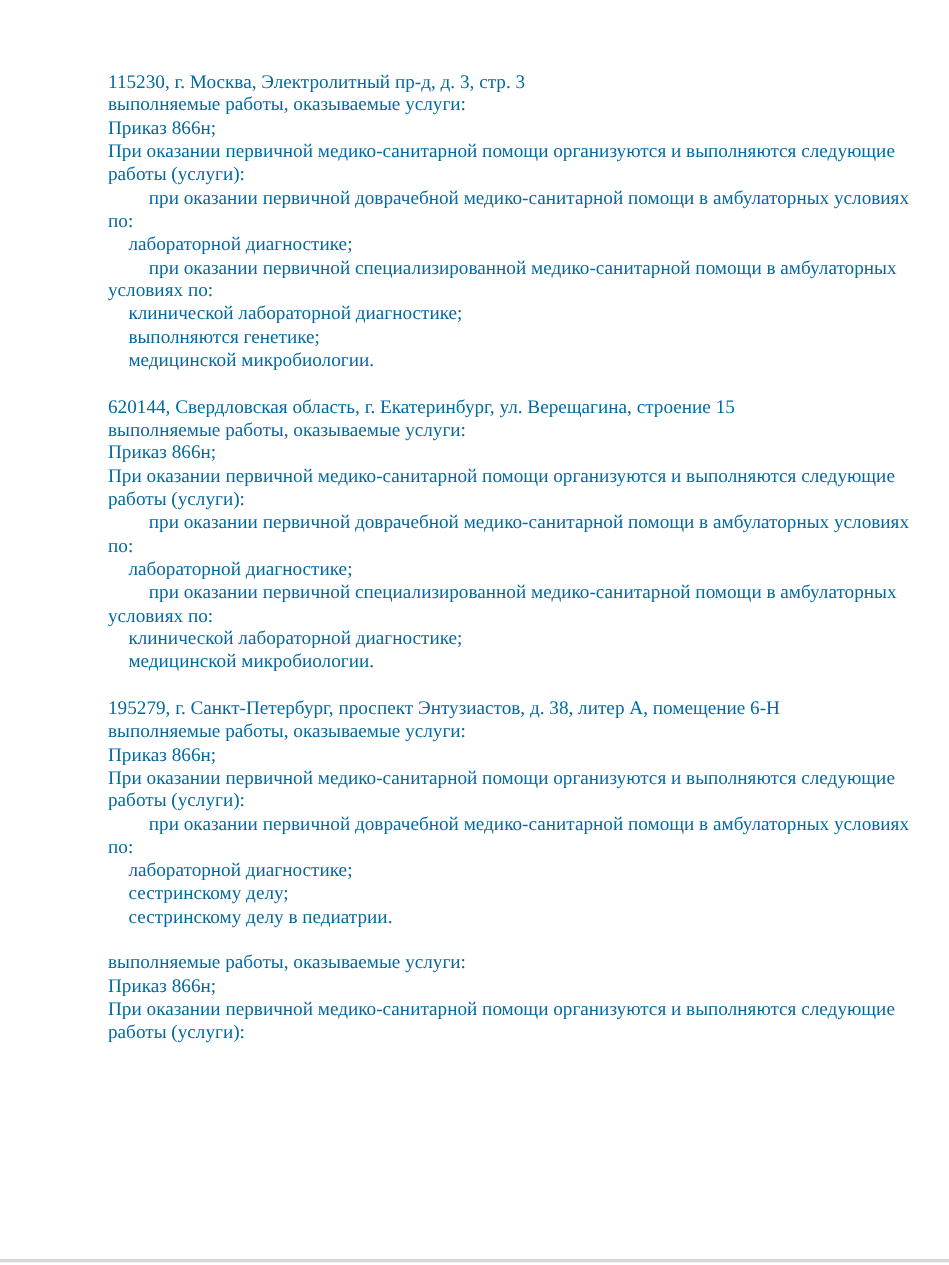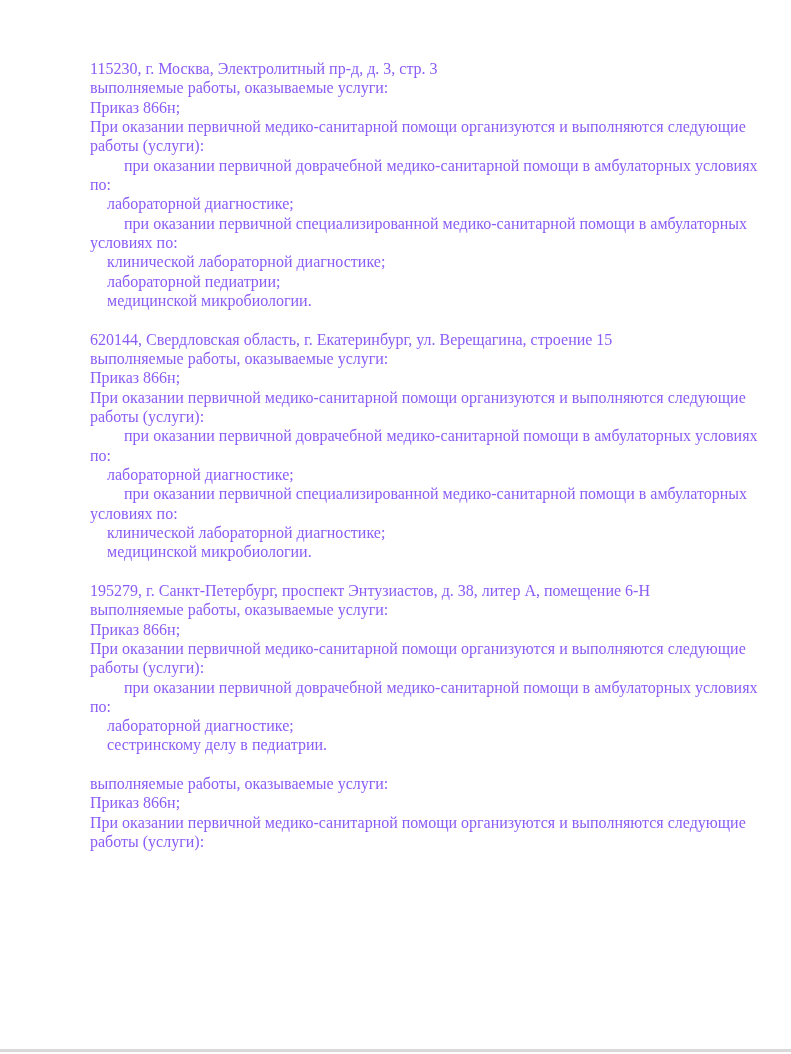--- a/index.html
+++ b/index.html
@@ -41,34 +41,34 @@
     left: 0;
     top: 1049px;
     width: 791px;
     height: 3px;
     background: #d9d9d9;
   }
 </style>
 </head>
 <body style="background: rgb(255, 255, 255);">
 
-<div class="doc" id="doc" style="color: #8b5cf6;">
+<div class="doc" id="doc" style="color: #0369a1;">
     <div class="block">
       <div class="line ind-0">115230, г. Москва, Электролитный пр-д, д. 3, стр. 3</div>
       <div class="line ind-0">выполняемые работы, оказываемые услуги:</div>
       <div class="line ind-0">Приказ 866н;</div>
       <div class="line ind-0">При оказании первичной медико-санитарной помощи организуются и выполняются следующие</div>
       <div class="line ind-0">работы (услуги):</div>
       <div class="line ind-1">при оказании первичной доврачебной медико-санитарной помощи в амбулаторных условиях</div>
       <div class="line ind-0">по:</div>
       <div class="line ind-2">лабораторной диагностике;</div>
       <div class="line ind-1">при оказании первичной специализированной медико-санитарной помощи в амбулаторных</div>
       <div class="line ind-0">условиях по:</div>
       <div class="line ind-2">клинической лабораторной диагностике;</div>
-      <div class="line ind-2">лабораторной педиатрии;</div>
+      <div class="line ind-2">выполняются генетике;</div>
       <div class="line ind-2">медицинской микробиологии.</div>
     </div>
     <div class="block">
       <div class="line ind-0">620144, Свердловская область, г. Екатеринбург, ул. Верещагина, строение 15</div>
       <div class="line ind-0">выполняемые работы, оказываемые услуги:</div>
       <div class="line ind-0">Приказ 866н;</div>
       <div class="line ind-0">При оказании первичной медико-санитарной помощи организуются и выполняются следующие</div>
       <div class="line ind-0">работы (услуги):</div>
       <div class="line ind-1">при оказании первичной доврачебной медико-санитарной помощи в амбулаторных условиях</div>
       <div class="line ind-0">по:</div>
@@ -80,20 +80,21 @@
     </div>
     <div class="block">
       <div class="line ind-0">195279, г. Санкт-Петербург, проспект Энтузиастов, д. 38, литер А, помещение 6-Н</div>
       <div class="line ind-0">выполняемые работы, оказываемые услуги:</div>
       <div class="line ind-0">Приказ 866н;</div>
       <div class="line ind-0">При оказании первичной медико-санитарной помощи организуются и выполняются следующие</div>
       <div class="line ind-0">работы (услуги):</div>
       <div class="line ind-1">при оказании первичной доврачебной медико-санитарной помощи в амбулаторных условиях</div>
       <div class="line ind-0">по:</div>
       <div class="line ind-2">лабораторной диагностике;</div>
+      <div class="line ind-2">сестринскому делу;</div>
       <div class="line ind-2">сестринскому делу в педиатрии.</div>
     </div>
     <div class="block">
       <div class="line ind-0">выполняемые работы, оказываемые услуги:</div>
       <div class="line ind-0">Приказ 866н;</div>
       <div class="line ind-0">При оказании первичной медико-санитарной помощи организуются и выполняются следующие</div>
       <div class="line ind-0">работы (услуги):</div>
     </div>
   </div>
 

